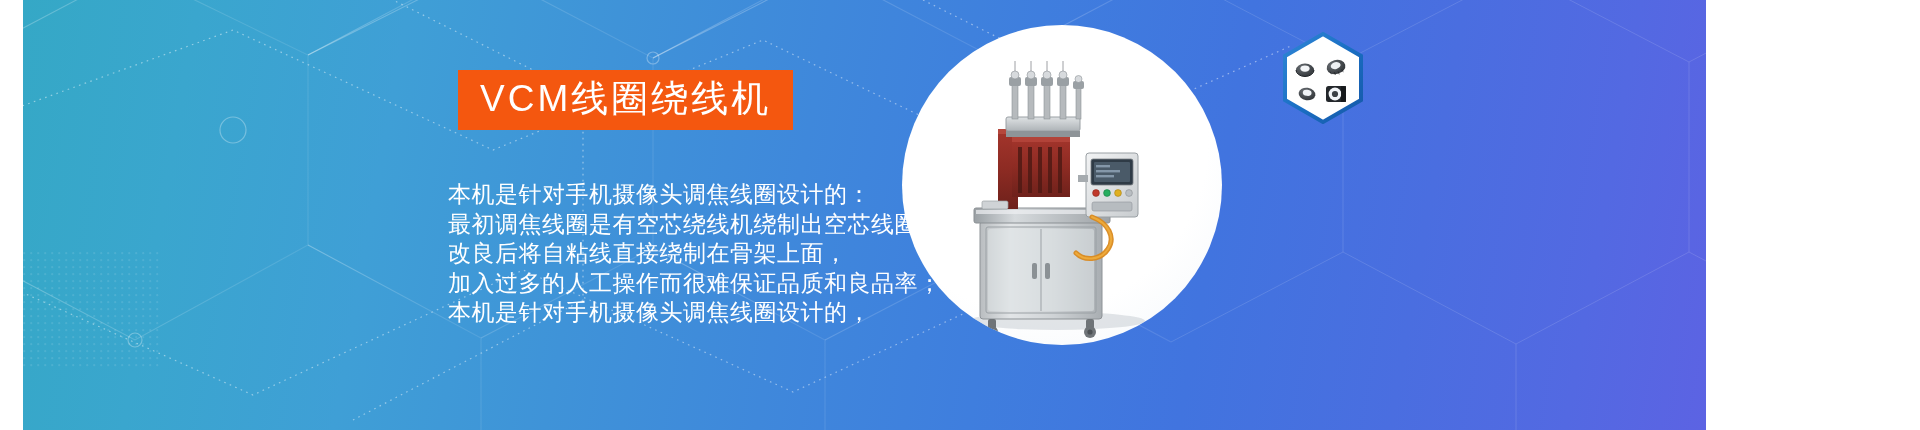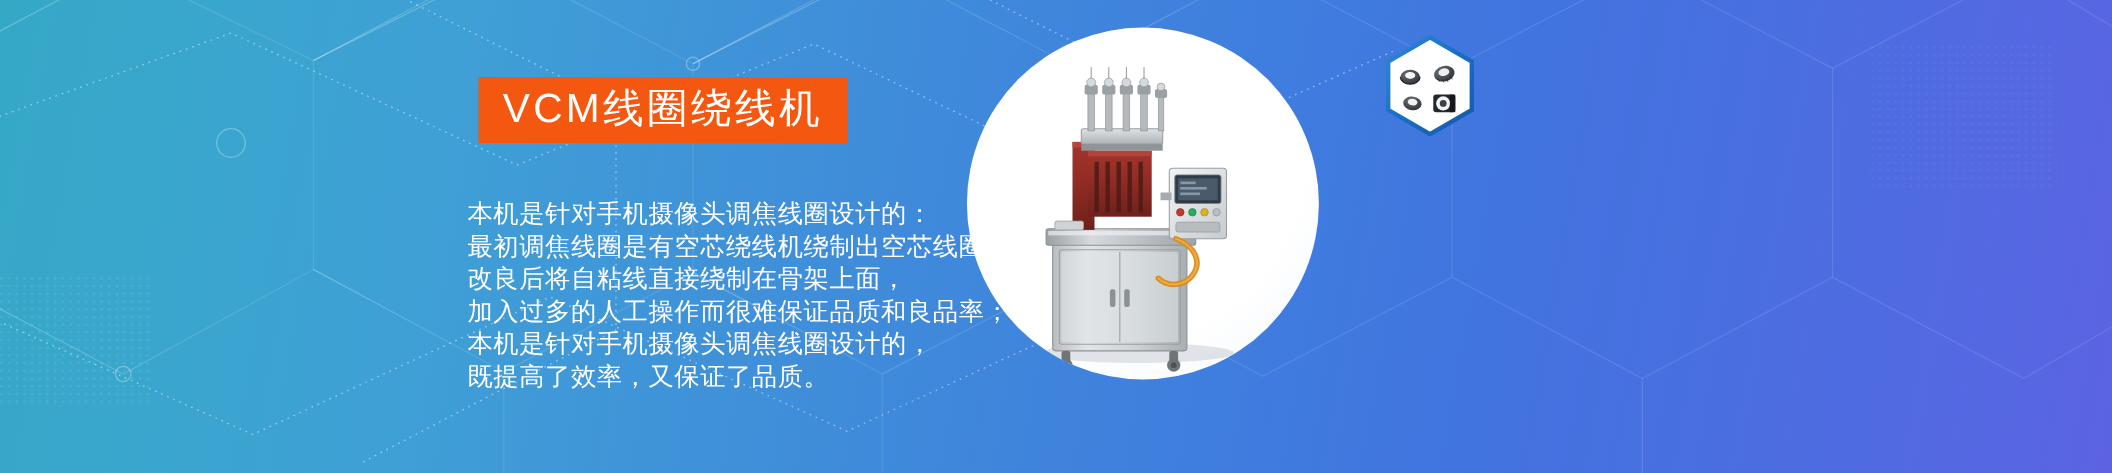--- a/index.html
+++ b/index.html
@@ -1,32 +1,33 @@
 <!DOCTYPE html>
 <html><head>
 <meta charset="utf-8">
 <style>
   html,body{margin:0;padding:0;background:#fff;}
   body{font-family:"Liberation Sans","DejaVu Sans",sans-serif;}
 
   #banner{
     position:relative;
-    width:1920px;height:430px;
+    width:1683px;height:430px;
     overflow:hidden;
     background:linear-gradient(100deg,
       #35a8c6 0%,
       #3aa6ce 10%,
       #3f9fd6 22%,
       #3f93d8 34%,
       #3f88db 46%,
       #3f7ede 58%,
       #4174df 70%,
       #4a6ee0 82%,
       #5369e2 92%,
       #5c63e3 100%);
+    margin-left:23px;
   }
 
   
   .wire{position:absolute;inset:0;pointer-events:none;}
   .wire svg{display:block;width:1920px;height:430px;}
 
   
   #title-box{
     position:absolute;left:435px;top:70px;
     background:#f4570f;
@@ -149,21 +150,20 @@
   <div id="title-box" class="nosel">
     <span id="title-text">VCM线圈绕线机</span>
   </div>
 
   <div id="desc" class="nosel">
     <span class="ln">本机是针对手机摄像头调焦线圈设计的：</span>
     <span class="ln">最初调焦线圈是有空芯绕线机绕制出空芯线圈，</span>
     <span class="ln">改良后将自粘线直接绕制在骨架上面，</span>
     <span class="ln">加入过多的人工操作而很难保证品质和良品率；</span>
     <span class="ln">本机是针对手机摄像头调焦线圈设计的，</span>
-    <span class="ln">既提高了效率，又保证了品质。</span>
   </div>
 
   <div id="photo-circle">
     <svg width="320" height="320" viewBox="0 0 320 320" xmlns="http://www.w3.org/2000/svg">
       <defs>
         <linearGradient id="steel" x1="0" y1="0" x2="1" y2="0">
           <stop offset="0" stop-color="#b9bdc0"></stop>
           <stop offset="0.25" stop-color="#e2e5e7"></stop>
           <stop offset="0.6" stop-color="#cfd3d6"></stop>
           <stop offset="1" stop-color="#a9aeb2"></stop>

